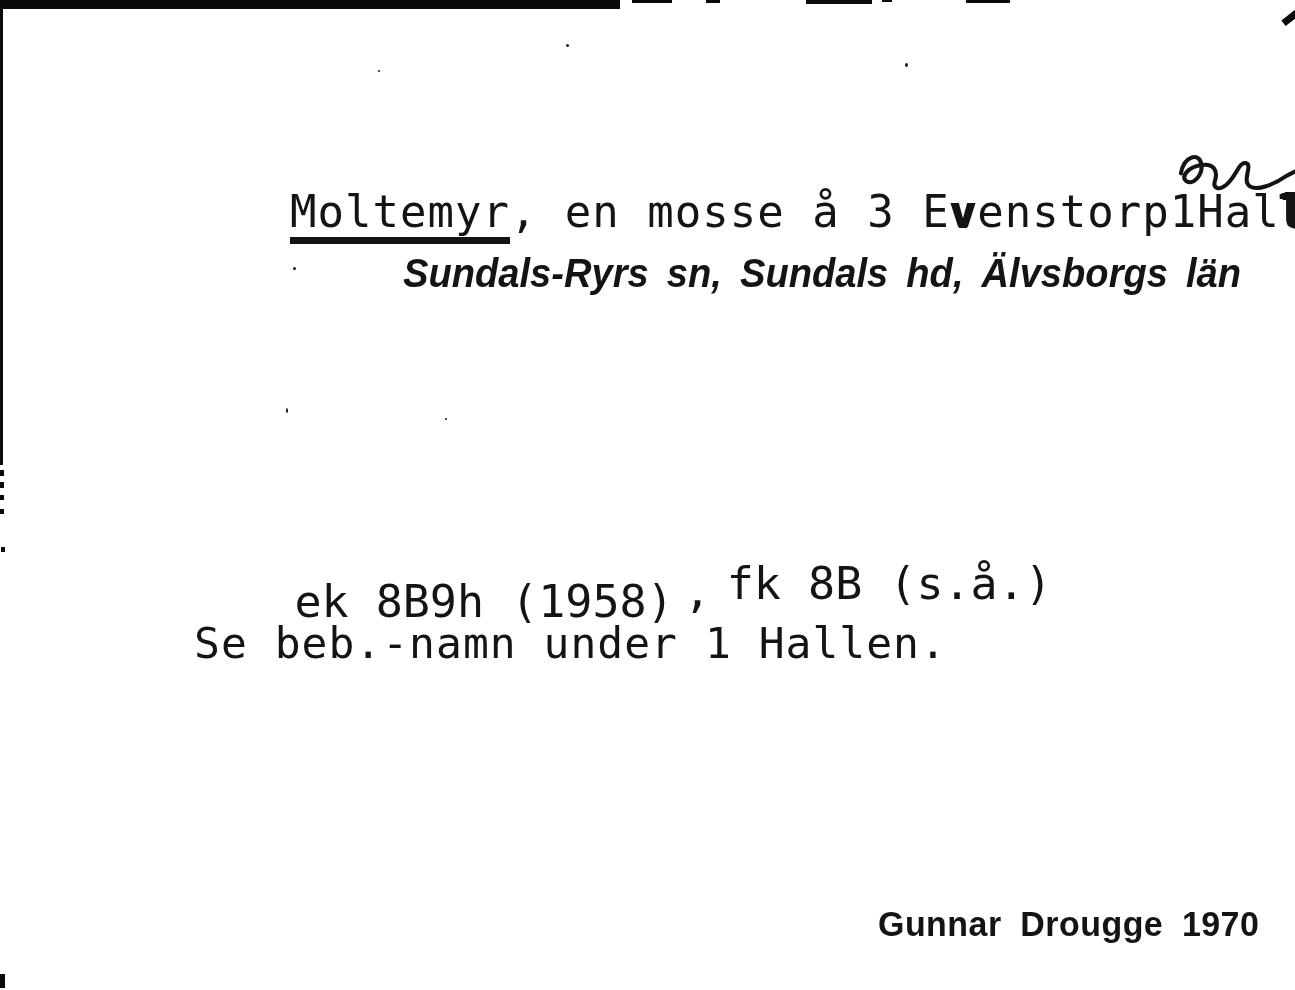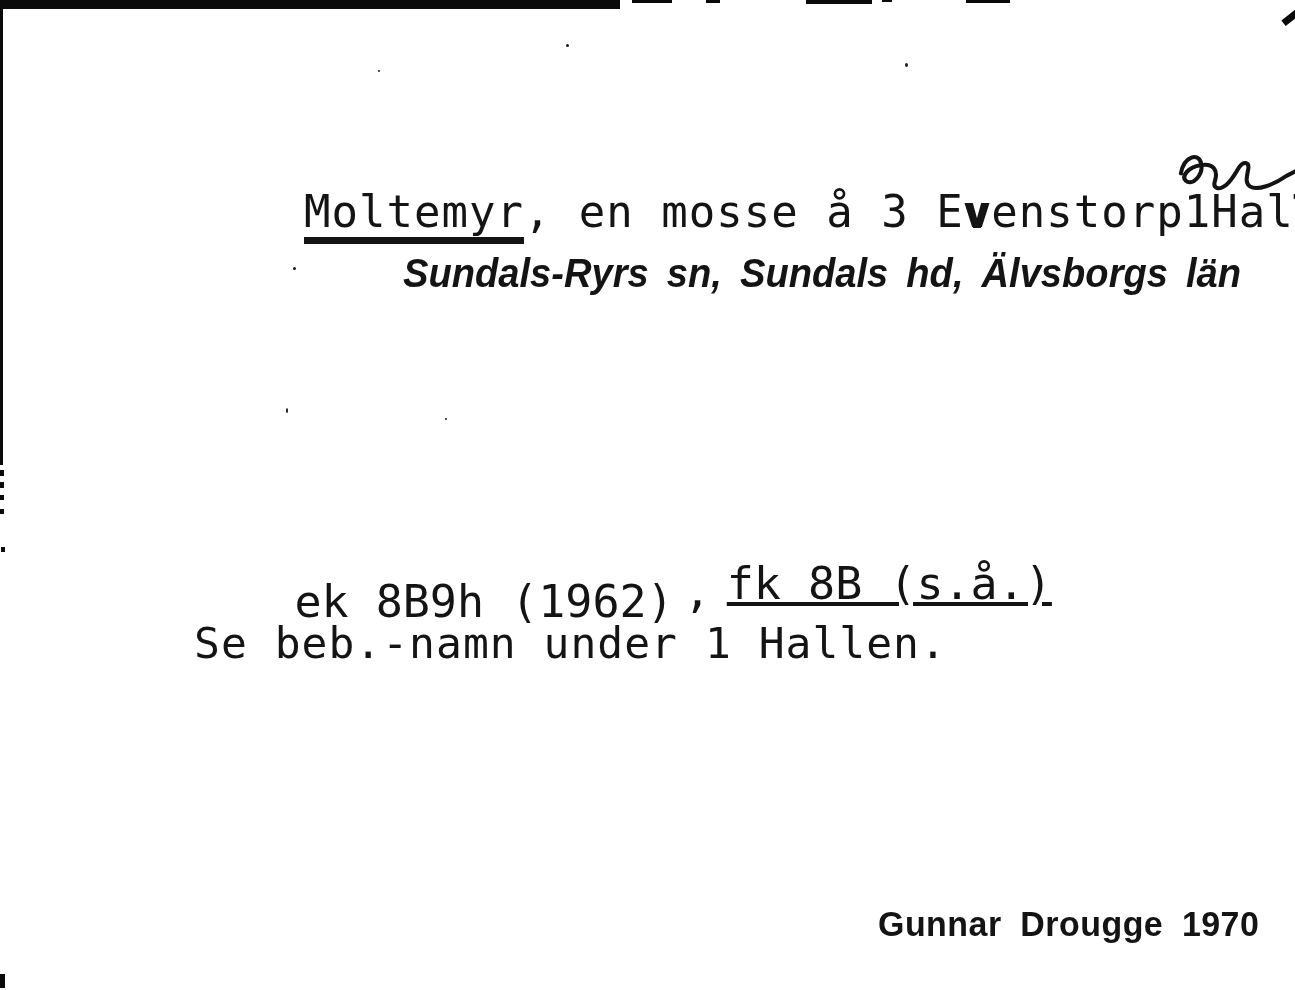--- a/index.html
+++ b/index.html
@@ -24,40 +24,38 @@
     line-height: 1;
   }
   .line-title    { left: 180px; top: 146px; font-size: 44px; letter-spacing: 1px; }
   .line-ref      { left: 186px; top: 534px; font-size: 45px; }
   .line-note     { left: 194px; top: 622px; font-size: 43px; letter-spacing: 1px; }
 
   .underlined {
     display: inline-block;
     padding-bottom: 3px;
     border-bottom: 7px solid #141414;
-    margin-left: 14px;
   }
   .overstruck {
     font-weight: bold;
     text-shadow: 1px 0 #141414, -1px 0 #141414, 0 1px #141414;
   }
   .blob {
     font-weight: bold;
     letter-spacing: -6px;
     text-shadow: 2px 0 #141414, -2px 1px #141414, 1px 2px #141414, 3px -1px #141414;
   }
   .ref-comma {
     position: relative;
     top: -10px;
     margin: 0 16px 0 10px;
   }
   .ref-sup {
     position: relative;
     top: -18px;
-    text-decoration: underline;
   }
   
   .printed-loc {
     position: absolute;
     left: 403px; top: 250px;
     font-family: "Liberation Sans", sans-serif;
     font-weight: bold;
     font-style: italic;
     font-size: 41px;
     letter-spacing: 0px;
@@ -144,20 +142,20 @@
   <svg class="handwriting" viewBox="0 0 160 80" aria-hidden="true">
     <path d="M6,38 C10,16 28,12 31,26 C34,40 20,54 12,47 C6,41 16,30 30,28
              C46,25 52,34 48,47 C45,56 52,60 62,52 C70,45 74,36 78,30
              C83,23 90,24 89,32 C88,40 84,49 91,54 C100,60 120,52 136,41
              L152,33" fill="none" stroke="#141414" stroke-width="5" stroke-linecap="round" stroke-linejoin="round"></path>
   </svg>
 
   <div class="printed-loc">Sundals-Ryrs sn, Sundals hd, Älvsborgs län</div>
 
   <div class="typed line-ref">
-    <span>ek 8B9h (1962)</span><span class="ref-comma">,</span><span class="ref-sup">fk 8B (s.å.)</span>
+    <span>ek 8B9h (1958)</span><span class="ref-comma">,</span><span class="ref-sup">fk 8B (s.å.)</span>
   </div>
 
   <div class="typed line-note">Se beb.-namn under 1 Hallen.</div>
 
   <div class="printed-sig">Gunnar Drougge 1970</div>
 
 </div>
 
 </body></html>

